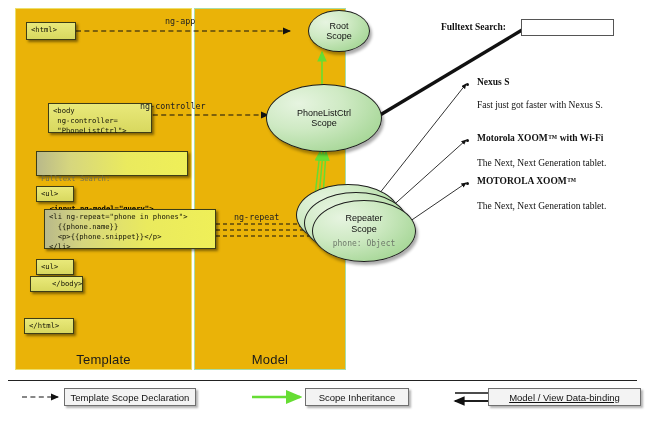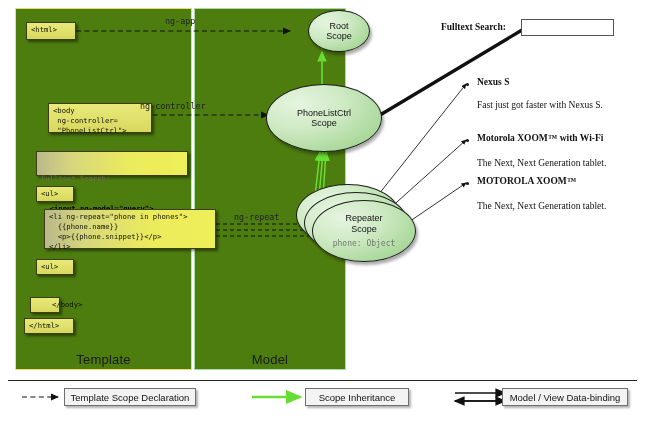--- a/index.html
+++ b/index.html
@@ -1,20 +1,20 @@
 <!DOCTYPE html>
 <html><head>
 <meta charset="utf-8">
 <style>
   html,body{margin:0;padding:0;background:#ffffff;}
   body{width:645px;height:425px;position:relative;overflow:hidden;
        font-family:"Liberation Sans",sans-serif;}
   .stage{position:absolute;left:0;top:0;width:645px;height:425px;}
   svg.layer{position:absolute;left:0;top:0;width:645px;height:425px;overflow:visible;}
-  .panel{position:absolute;background:#4d7c0f;}
+  .panel{position:absolute;background:#eab308;}
   #panel-template{left:15px;top:8px;width:175px;height:360px;border:1.5px solid #ecdf6a;}
   #panel-model{left:194px;top:8px;width:150px;height:360px;border:1.5px solid #a8dca8;}
   #panel-view{left:350px;top:8px;width:282px;height:360px;border:1.5px solid #7b7bd8;}
   .panel-title{position:absolute;bottom:2px;left:0;width:100%;text-align:center;
      font-size:13px;color:#1a1a1a;letter-spacing:.2px;}
   .codebox{position:absolute;border:1.2px solid #3d3d17;
      box-shadow:2px 2px 2.5px rgba(0,0,0,.45);
      font-family:"DejaVu Sans Mono","Liberation Mono",monospace;
      font-size:7.2px;line-height:1.38;color:#101005;padding:2px 4px;
      box-sizing:border-box;white-space:pre;
@@ -108,21 +108,21 @@
 
   <div class="codebox plain" style="left:36px;top:186px;width:38px;height:16px;">&lt;ul&gt;</div>
 
   <div class="codebox" style="left:44px;top:209px;width:172px;height:40px;">&lt;li ng-repeat="phone in phones"&gt;
   {{phone.name}}
   &lt;p&gt;{{phone.snippet}}&lt;/p&gt;
 &lt;/li&gt;</div>
 
   <div class="codebox plain" style="left:36px;top:259px;width:38px;height:16px;">&lt;ul&gt;</div>
 
-  <div class="codebox plain" style="left:30px;top:297px;width:30px;height:16px;padding-left:21px;">&lt;/body&gt;</div>
+  <div class="codebox plain" style="left:30px;top:276px;width:53px;height:16px;padding-left:21px;">&lt;/body&gt;</div>
 
   <div class="codebox plain" style="left:24px;top:318px;width:50px;height:16px;">&lt;/html&gt;</div>
 
   <div class="edgelabel" style="left:165px;top:16px;">ng-app</div>
   <div class="edgelabel" style="left:140px;top:101px;">ng-controller</div>
   <div class="edgelabel" style="left:234px;top:212px;">ng-repeat</div>
 
   <div class="ellipse" style="left:308px;top:10px;width:62px;height:42px;">
     <div class="e-title">Root<br>Scope</div>
   </div>
@@ -164,17 +164,17 @@
     <line x1="505" y1="401" x2="455" y2="401" stroke="#111" stroke-width="1.6" marker-end="url(#ah)"></line>
     <line x1="455" y1="401" x2="505" y2="401" stroke="#111" stroke-width="1.6" marker-end="url(#ah)"></line>
   </svg>
 
   <div class="legend-box" style="left:64px;top:388px;width:132px;height:18px;">
     <span>Template Scope Declaration</span>
   </div>
   <div class="legend-box" style="left:305px;top:388px;width:104px;height:18px;justify-content:center;">
     <span>Scope Inheritance</span>
   </div>
-  <div class="legend-box" style="left:502px;top:388px;width:126px;height:18px;">
+  <div class="legend-box" style="left:488px;top:388px;width:153px;height:18px;text-decoration:underline;">
     <span>Model / View Data-binding</span>
   </div>
 
 </div>
 
 </body></html>

